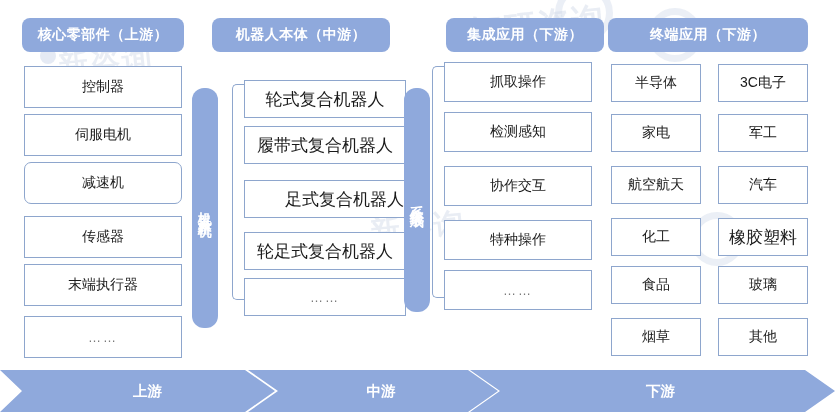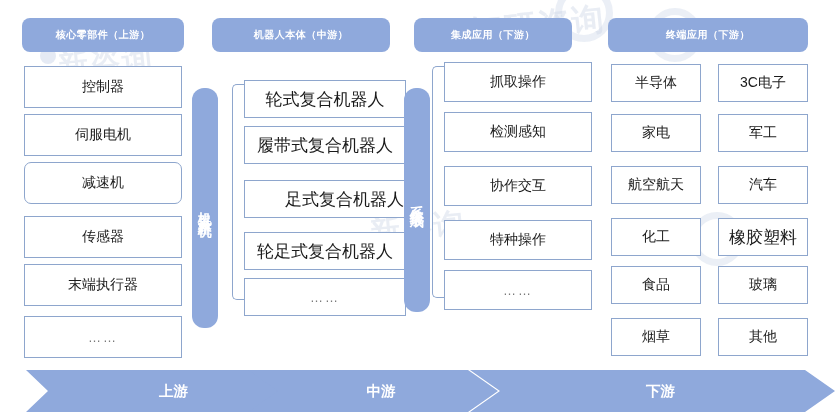--- a/index.html
+++ b/index.html
@@ -44,21 +44,21 @@
     pointer-events: none;
   }
 
   
   .hdr {
     position: absolute;
     height: 34px;
     border-radius: 8px;
     background: #8fa9dc;
     color: #ffffff;
-    font-size: 10px;
+    font-size: 14px;
     font-weight: bold;
     display: flex;
     align-items: center;
     justify-content: center;
     letter-spacing: .5px;
     z-index: 5;
   }
 
   
   .box {
@@ -122,21 +122,20 @@
     color: #ffffff;
     font-size: 14.5px;
     font-weight: bold;
     display: flex;
     align-items: center;
     justify-content: center;
     box-sizing: border-box;
   }
   .arrow.a1 {
     clip-path: polygon(0 0, calc(100% - 30px) 0, 100% 50%, calc(100% - 30px) 100%, 0 100%, 22px 50%);
-    margin-left: 26px;
   }
   .arrow.a2 {
     clip-path: polygon(0 0, calc(100% - 30px) 0, 100% 50%, calc(100% - 30px) 100%, 0 100%, 30px 50%);
   }
   .arrow.a3 {
     clip-path: polygon(0 0, calc(100% - 30px) 0, 100% 50%, calc(100% - 30px) 100%, 0 100%, 30px 50%);
   }
   .arrow .alabel { position: relative; left: 0; }
 </style>
 </head>
@@ -153,21 +152,21 @@
   <div class="wm" style="left:370px; top:208px; font-size:30px; transform:rotate(-6deg);">新咨询</div>
   <div class="wm-ring" style="left:648px; top:8px;   width:40px; height:40px;"></div>
   <div class="wm-ring" style="left:690px; top:212px; width:40px; height:40px;"></div>
 
   <div class="hdr" style="left:22px; top:18px; width:162px;">
     <span>核心零部件（上游）</span>
   </div>
   <div class="hdr" style="left:212px; top:18px; width:178px;">
     <span>机器人本体（中游）</span>
   </div>
-  <div class="hdr" style="left:414px; top:18px; width:158px;">
+  <div class="hdr" style="left:446px; top:18px; width:158px;">
     <span>集成应用（下游）</span>
   </div>
   <div class="hdr" style="left:608px; top:18px; width:200px;">
     <span>终端应用（下游）</span>
   </div>
 
   <div class="box" style="left:24px; top:66px;  width:158px; height:42px;">
       <span>控制器</span>
     </div>
   <div class="box" style="left:24px; top:114px; width:158px; height:42px;">

